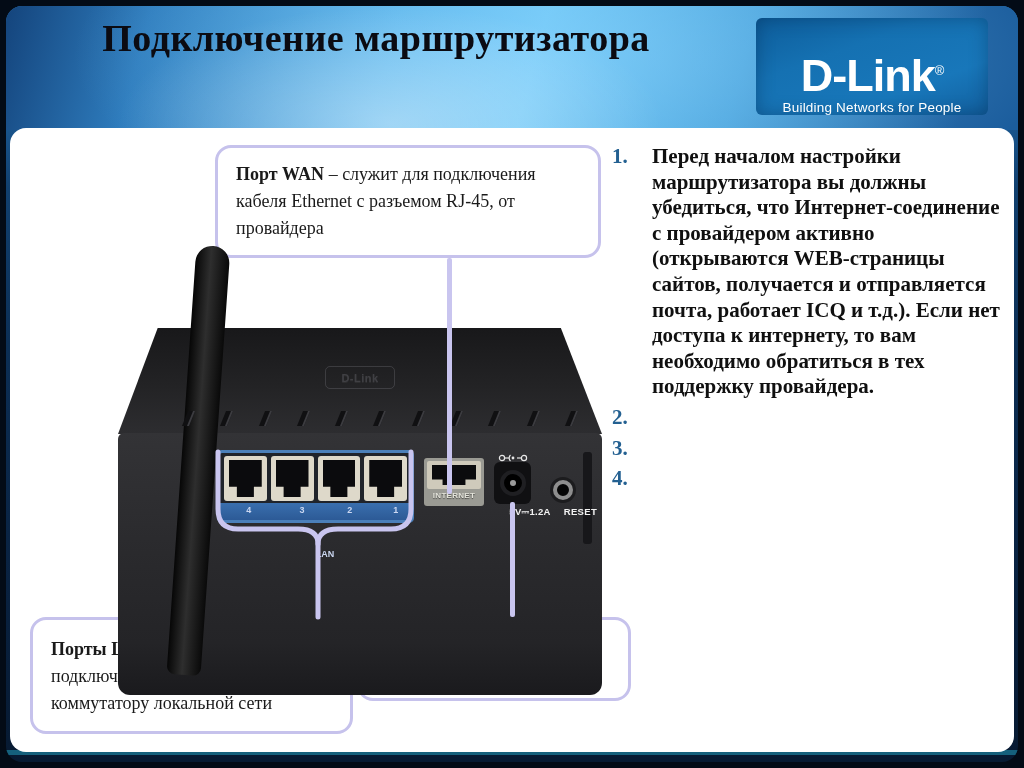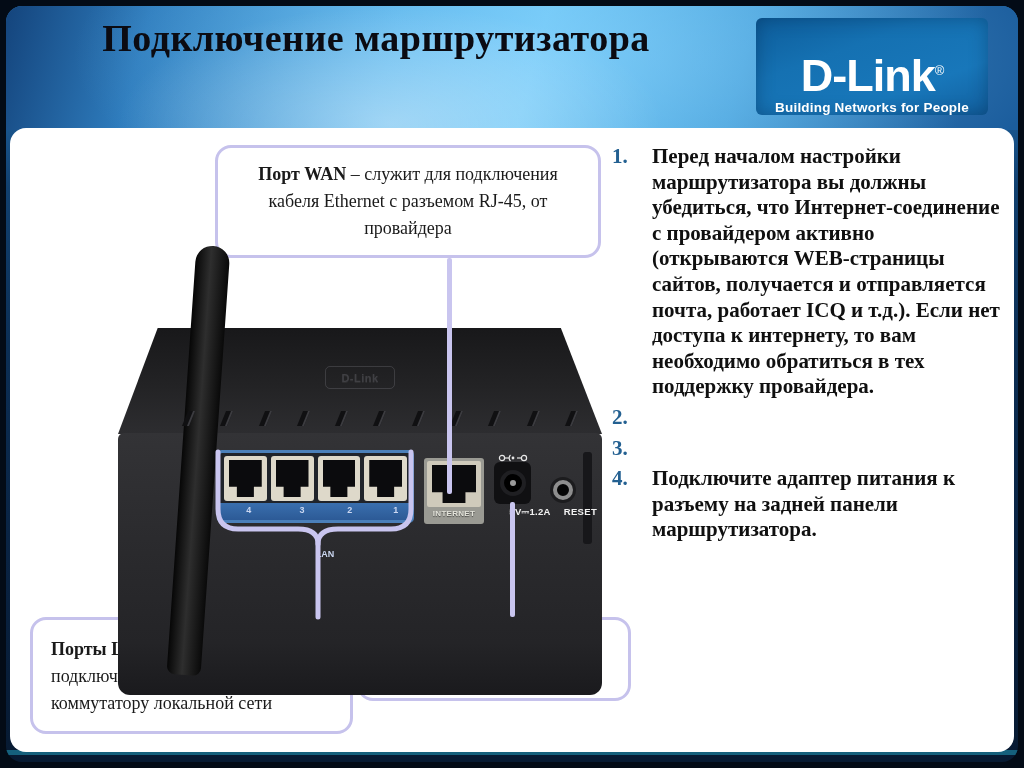--- a/index.html
+++ b/index.html
@@ -22,34 +22,34 @@
 
   .logo-box{
     position:absolute; right:30px; top:12px; width:232px; height:97px; border-radius:6px;
     background:linear-gradient(160deg,#0d5d9b 0%,#1571b2 35%,#1877ba 70%,#12609f 100%);
     box-shadow:inset 0 0 18px rgba(0,30,60,.35);
     display:flex; flex-direction:column; align-items:center; justify-content:flex-end;
     font-family:"Liberation Sans", sans-serif; color:#ffffff;
   }
   .logo-brand{ font-size:45px; font-weight:bold; letter-spacing:-1px; line-height:44px; }
   .logo-brand sup{ font-size:13px; font-weight:normal; vertical-align:super; }
-  .logo-tagline{ font-size:13.5px; font-weight:bold; margin-top:2px; letter-spacing:.2px; }
+  .logo-tagline{ font-size:13.5px; font-weight:normal; margin-top:2px; letter-spacing:.2px; }
 
   .footer-line{ position:absolute; left:0; right:0; bottom:7px; height:5px; background:#15607c; }
 
   .content-panel{
     position:absolute; left:4px; top:122px; width:1004px; height:624px;
     background:#ffffff; border-radius:16px;
   }
 
   
   .callout{ position:absolute; background:#fff; border:3px solid #c6c2ec; border-radius:16px;
     font-size:18px; line-height:27px; color:#1a1a1a; }
   .callout b{ font-weight:bold; }
-  .co-wan{ left:205px; top:17px; width:386px; height:113px; padding:13px 18px;text-align:center; }
+  .co-wan{ left:205px; top:17px; width:386px; height:113px; padding:13px 18px; }
   .co-lan{ left:20px; top:489px; width:323px; height:117px; padding:16px 18px; }
   .co-power{ left:347px; top:489px; width:274px; height:84px; padding:13px 18px; }
 
   .vline{ position:absolute; width:5px; background:#c9c5ef; border-radius:2px; z-index:6; }
   .vl-wan{ left:437px; top:130px; height:236px; }
   .vl-power{ left:500px; top:374px; height:115px; }
   .brace-svg{ position:absolute; left:0; top:0; width:1004px; height:624px; z-index:6; pointer-events:none; }
 
   
   .router-top{
@@ -84,21 +84,21 @@
   }
   .ports-row{ flex:1; display:flex; gap:4px; padding:3px 4px 2px; }
   .rj45{ flex:1; background:#ded9ca; border-radius:3px; padding:4px 5px; }
   .rj45 .hole{ width:100%; height:100%; background:#0b0b0d;
     clip-path:polygon(0 0,100% 0,100% 72%,76% 72%,76% 100%,24% 100%,24% 72%,0 72%); }
   .lan-strip{ height:17px; background:linear-gradient(#3a6fae,#2c5a96); position:relative;
     font-family:"Liberation Sans",sans-serif; font-size:9px; font-weight:bold; color:#ccd8f2; }
   .lan-strip span{ position:absolute; top:2px; transform:translateX(-50%); }
   .lab-4{ left:15%; } .lab-3{ left:43%; } .lab-lan{ left:55%;margin-top:44px; } .lab-2{ left:68%; } .lab-1{ left:92%; }
 
-  .inet-port{ position:absolute; left:414px; top:330px; width:60px; height:66px; z-index:4;
+  .inet-port{ position:absolute; left:414px; top:330px; width:60px; height:48px; z-index:4;
     background:#9a9a93; border-radius:3px; padding:3px; display:flex; flex-direction:column; }
   .inet-port .rj45{ flex:1; padding:4px 5px; background:#cfcabb; border-radius:2px; }
   .inet-label{ height:14px; text-align:center; font-family:"Liberation Sans",sans-serif;
     font-size:8px; font-weight:bold; color:#e3e3da; letter-spacing:.3px; line-height:14px;
     text-shadow:0 1px 1px rgba(0,0,0,.5); }
 
   .power-jack{ position:absolute; left:484px; top:334px; width:37px; height:42px; z-index:4;
     background:#101012; border-radius:6px; display:flex; align-items:center; justify-content:center; }
   .power-ring{ width:26px; height:26px; border-radius:50%; background:#000;
     border:4px solid #1f1f22; display:flex; align-items:center; justify-content:center; }
@@ -234,18 +234,17 @@
         <span class="step-text">Перед началом настройки маршрутизатора вы должны убедиться, что Интернет-соединение с провайдером активно (открываются WEB-страницы сайтов, получается и отправляется почта, работает ICQ и т.д.). Если нет доступа к интернету, то вам необходимо обратиться в тех поддержку провайдера.</span>
       </li>
       <li class="step">
         <span class="step-num">2.</span>
       </li>
       <li class="step">
         <span class="step-num">3.</span>
       </li>
       <li class="step">
         <span class="step-num">4.</span>
-        <span class="step-text">Подключите адаптер питания к разъему на задней панели маршрутизатора.</span>
       </li>
     </ol>
 
   </div>
 </div>
 
 </body></html>

